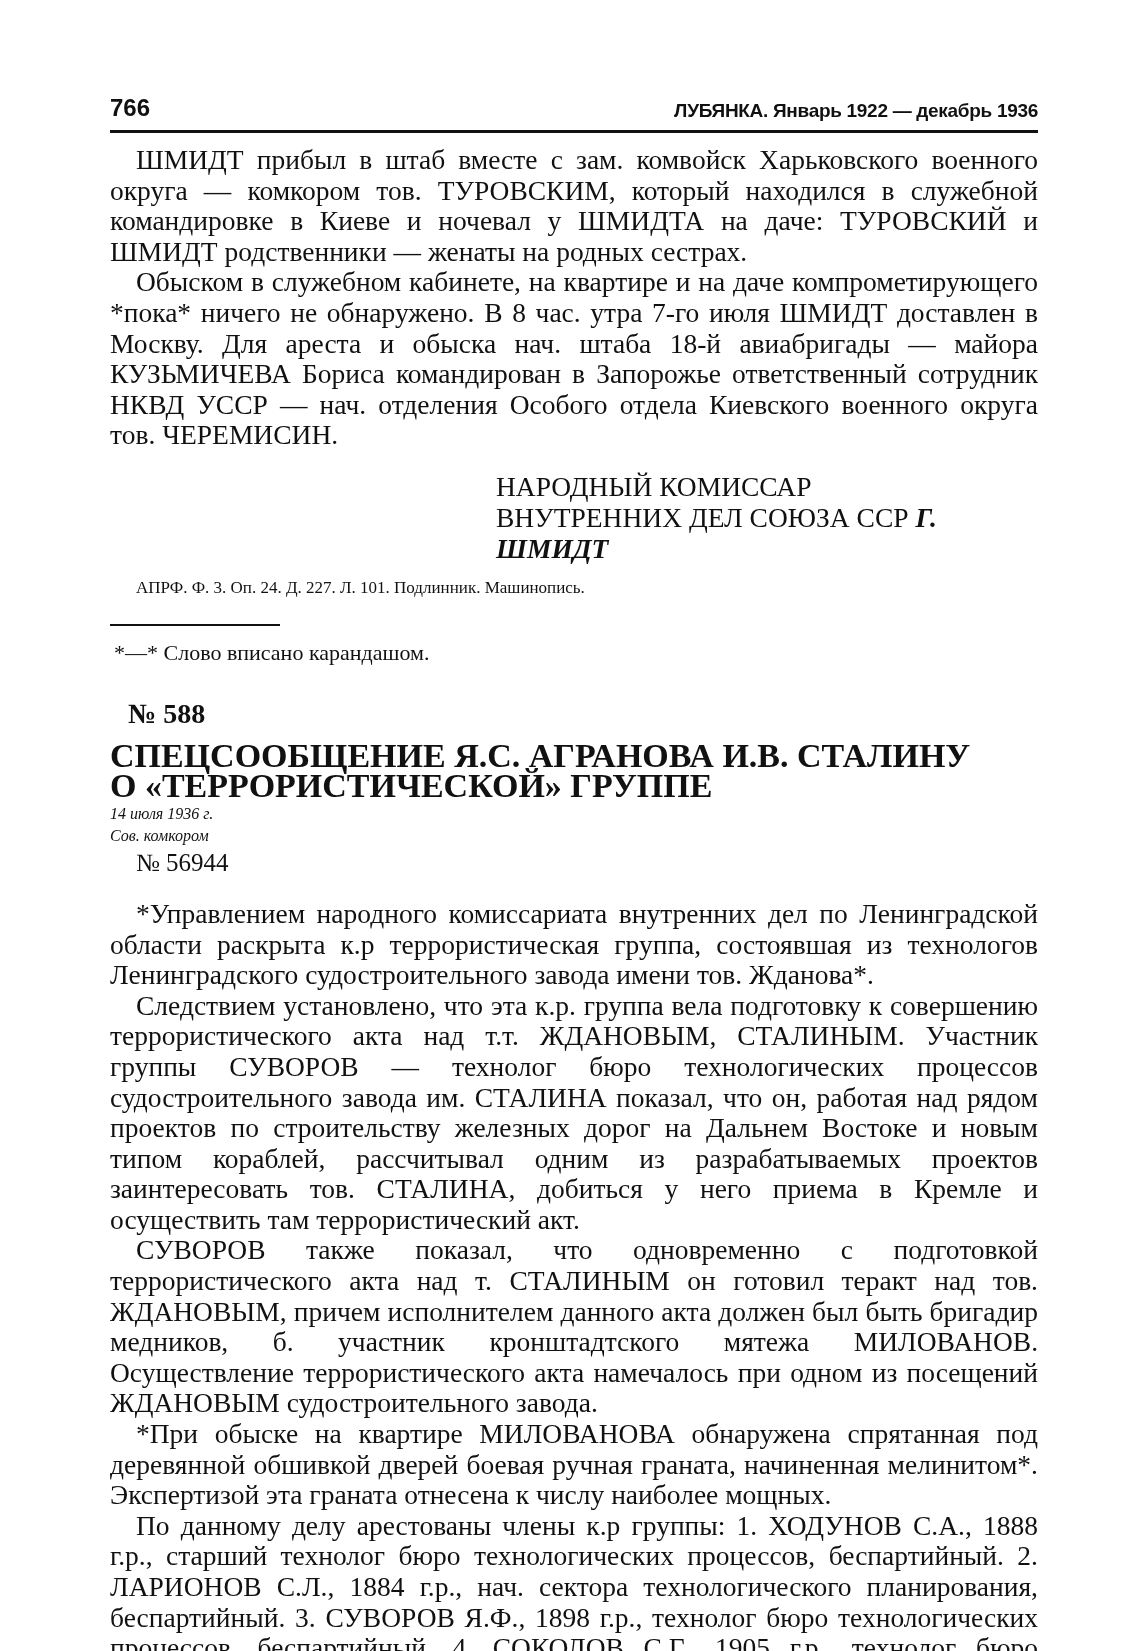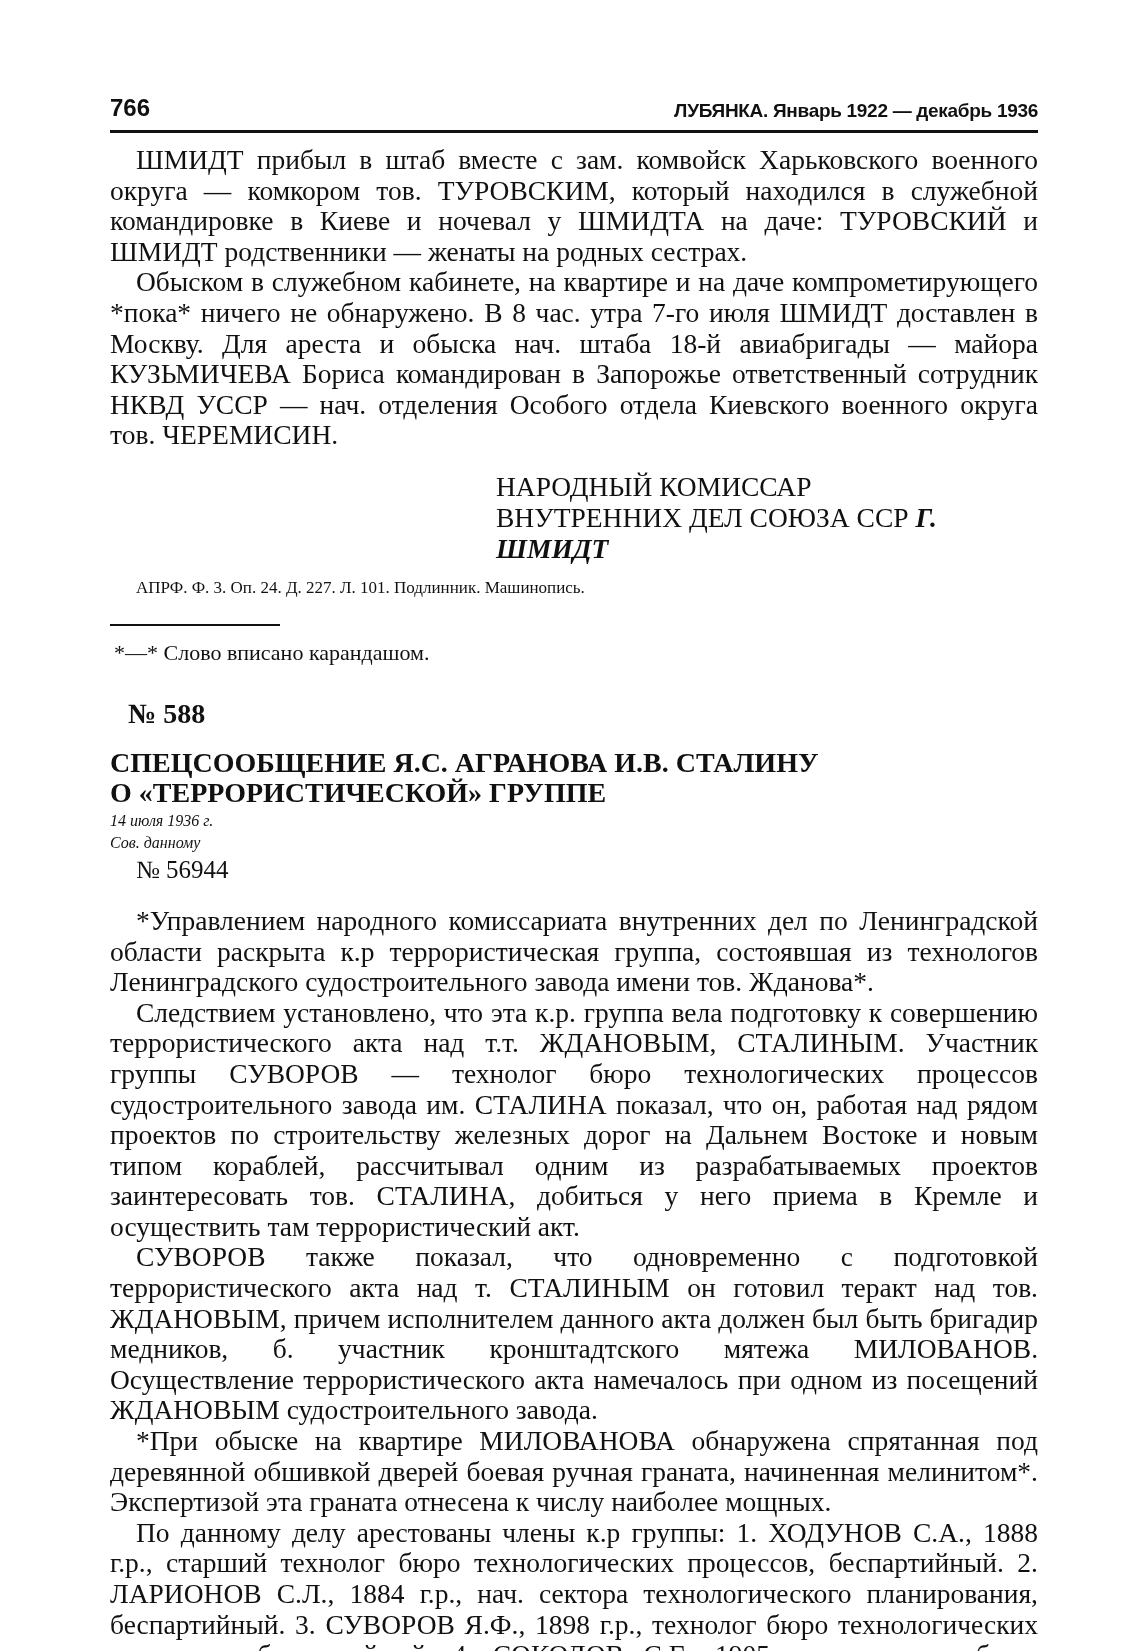--- a/index.html
+++ b/index.html
@@ -11,21 +11,21 @@
   .head-title { font-size: 19px; font-weight: bold; letter-spacing: -0.3px; }
   .body-text { font-family: "Liberation Serif", serif; font-size: 27.5px; line-height: 30.6px; text-align: justify; }
   .para { margin: 0; text-indent: 26px; }
   .first { margin-top: 12px; }
   .signature { margin-left: 386px; margin-top: 20px; font-family: "Liberation Serif", serif; font-size: 27.5px; line-height: 31px; }
   .sig-name { font-style: italic; font-weight: bold; }
   .archive { font-family: "Liberation Serif", serif; font-size: 17px; margin-top: 14px; margin-left: 26px; }
   .footnote-rule { width: 170px; border-top: 2px solid #111; margin-top: 26px; }
   .footnote { font-family: "Liberation Serif", serif; font-size: 22px; margin-top: 14px; margin-left: 4px; }
   .doc-num { font-family: "Liberation Serif", serif; font-weight: bold; font-size: 28px; margin-top: 32px; margin-left: 18px; }
-  .doc-title { font-family: "Liberation Serif", serif; font-weight: bold; font-size: 28px; line-height: 30px; margin-top: 18px; }
+  .doc-title { font-family: "Liberation Serif", serif; font-weight: bold; font-size: 34px; line-height: 30px; margin-top: 11px; }
   .meta-italic { font-family: "Liberation Serif", serif; font-style: italic; font-size: 16px; margin-top: 4px; }
   .reg-num { font-family: "Liberation Serif", serif; font-size: 25px; margin-top: 4px; margin-left: 26px; }
   .doc-body { margin-top: 22px; }
 </style>
 </head>
 <body>
 
 <div class="page">
   <div class="running-head">
     <span class="page-num">766</span>
@@ -46,21 +46,21 @@
 
   <div class="footnote-rule"></div>
   <div class="footnote">*—* Слово вписано карандашом.</div>
 
   <div class="doc-num">№ 588</div>
   <div class="doc-title">
     <div>СПЕЦСООБЩЕНИЕ Я.С. АГРАНОВА И.В. СТАЛИНУ</div>
     <div>О «ТЕРРОРИСТИЧЕСКОЙ» ГРУППЕ</div>
   </div>
   <div class="meta-italic">14 июля 1936 г.</div>
-  <div class="meta-italic">Сов. данному</div>
+  <div class="meta-italic">Сов. комкором</div>
   <div class="reg-num">№ 56944</div>
 
   <div class="body-text doc-body">
     <p class="para">*Управлением народного комиссариата внутренних дел по Ленинградской области раскрыта к.р террористическая группа, состоявшая из технологов Ленинградского судостроительного завода имени тов. Жданова*.</p>
     <p class="para">Следствием установлено, что эта к.р. группа вела подготовку к совершению террористического акта над т.т. ЖДАНОВЫМ, СТАЛИНЫМ. Участник группы СУВОРОВ — технолог бюро технологических процессов судостроительного завода им. СТАЛИНА показал, что он, работая над рядом проектов по строительству железных дорог на Дальнем Востоке и новым типом кораблей, рассчитывал одним из разрабатываемых проектов заинтересовать тов. СТАЛИНА, добиться у него приема в Кремле и осуществить там террористический акт.</p>
     <p class="para">СУВОРОВ также показал, что одновременно с подготовкой террористического акта над т. СТАЛИНЫМ он готовил теракт над тов. ЖДАНОВЫМ, причем исполнителем данного акта должен был быть бригадир медников, б. участник кронштадтского мятежа МИЛОВАНОВ. Осуществление террористического акта намечалось при одном из посещений ЖДАНОВЫМ судостроительного завода.</p>
     <p class="para">*При обыске на квартире МИЛОВАНОВА обнаружена спрятанная под деревянной обшивкой дверей боевая ручная граната, начиненная мелинитом*. Экспертизой эта граната отнесена к числу наиболее мощных.</p>
     <p class="para">По данному делу арестованы члены к.р группы: 1. ХОДУНОВ С.А., 1888 г.р., старший технолог бюро технологических процессов, беспартийный. 2. ЛАРИОНОВ С.Л., 1884 г.р., нач. сектора технологического планирования, беспартийный. 3. СУВОРОВ Я.Ф., 1898 г.р., технолог бюро технологических процессов, беспартийный. 4. СОКОЛОВ С.Г., 1905 г.р., технолог бюро технологических процессов, беспартийный, был исключен из ВКП(б) в 1933 году. 5. КУДРЯВЦЕВ Н.И., 1914 г.р., технолог бюро технологических процессов,</p>
   </div>
 </div>

